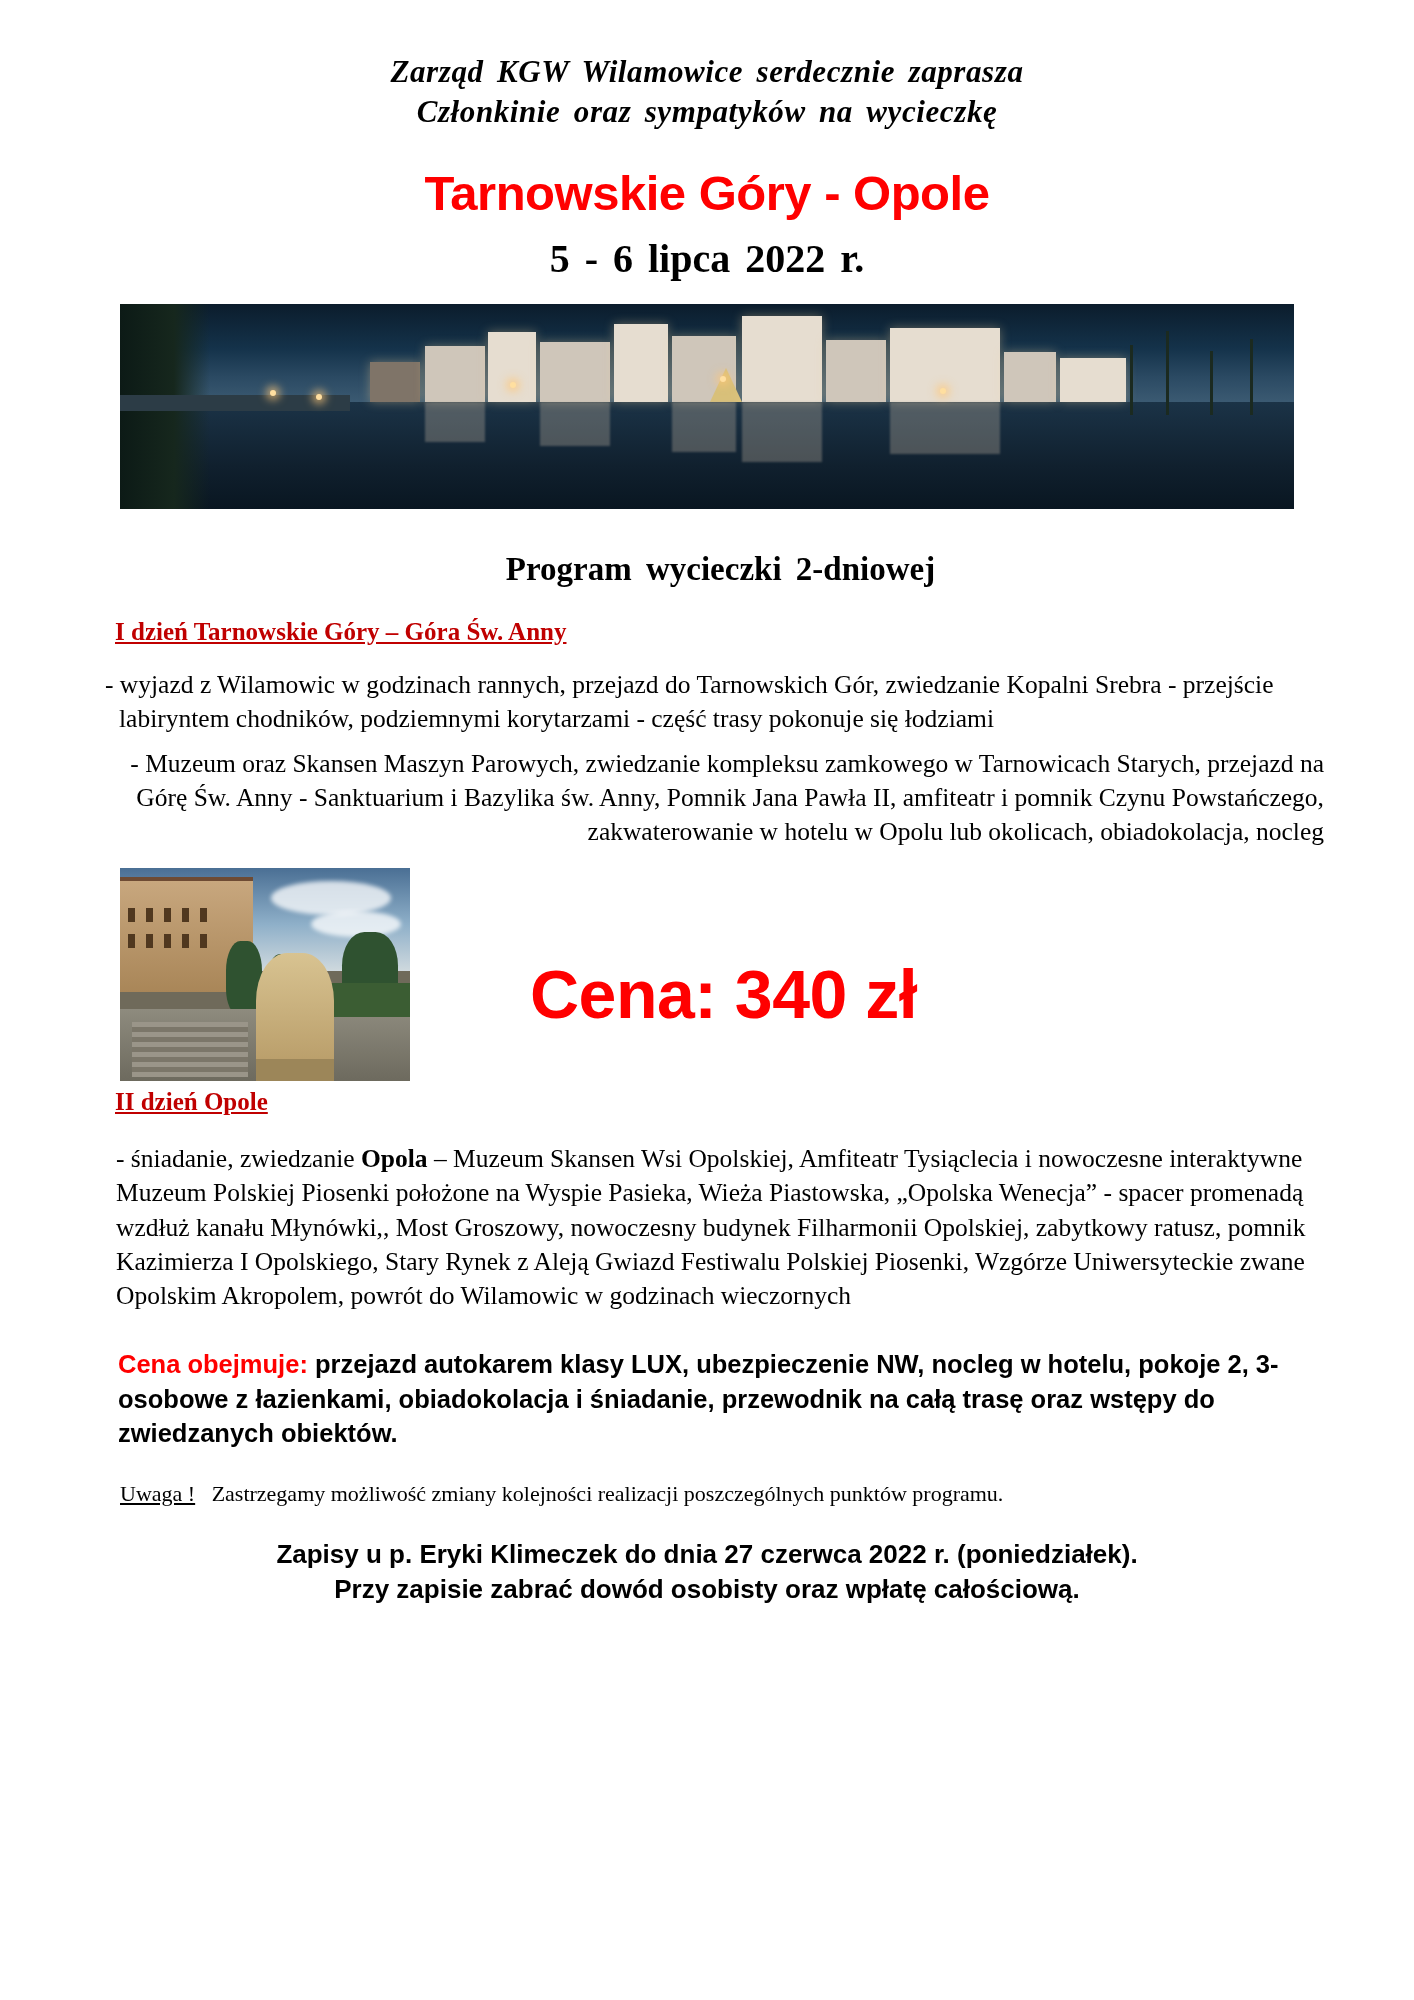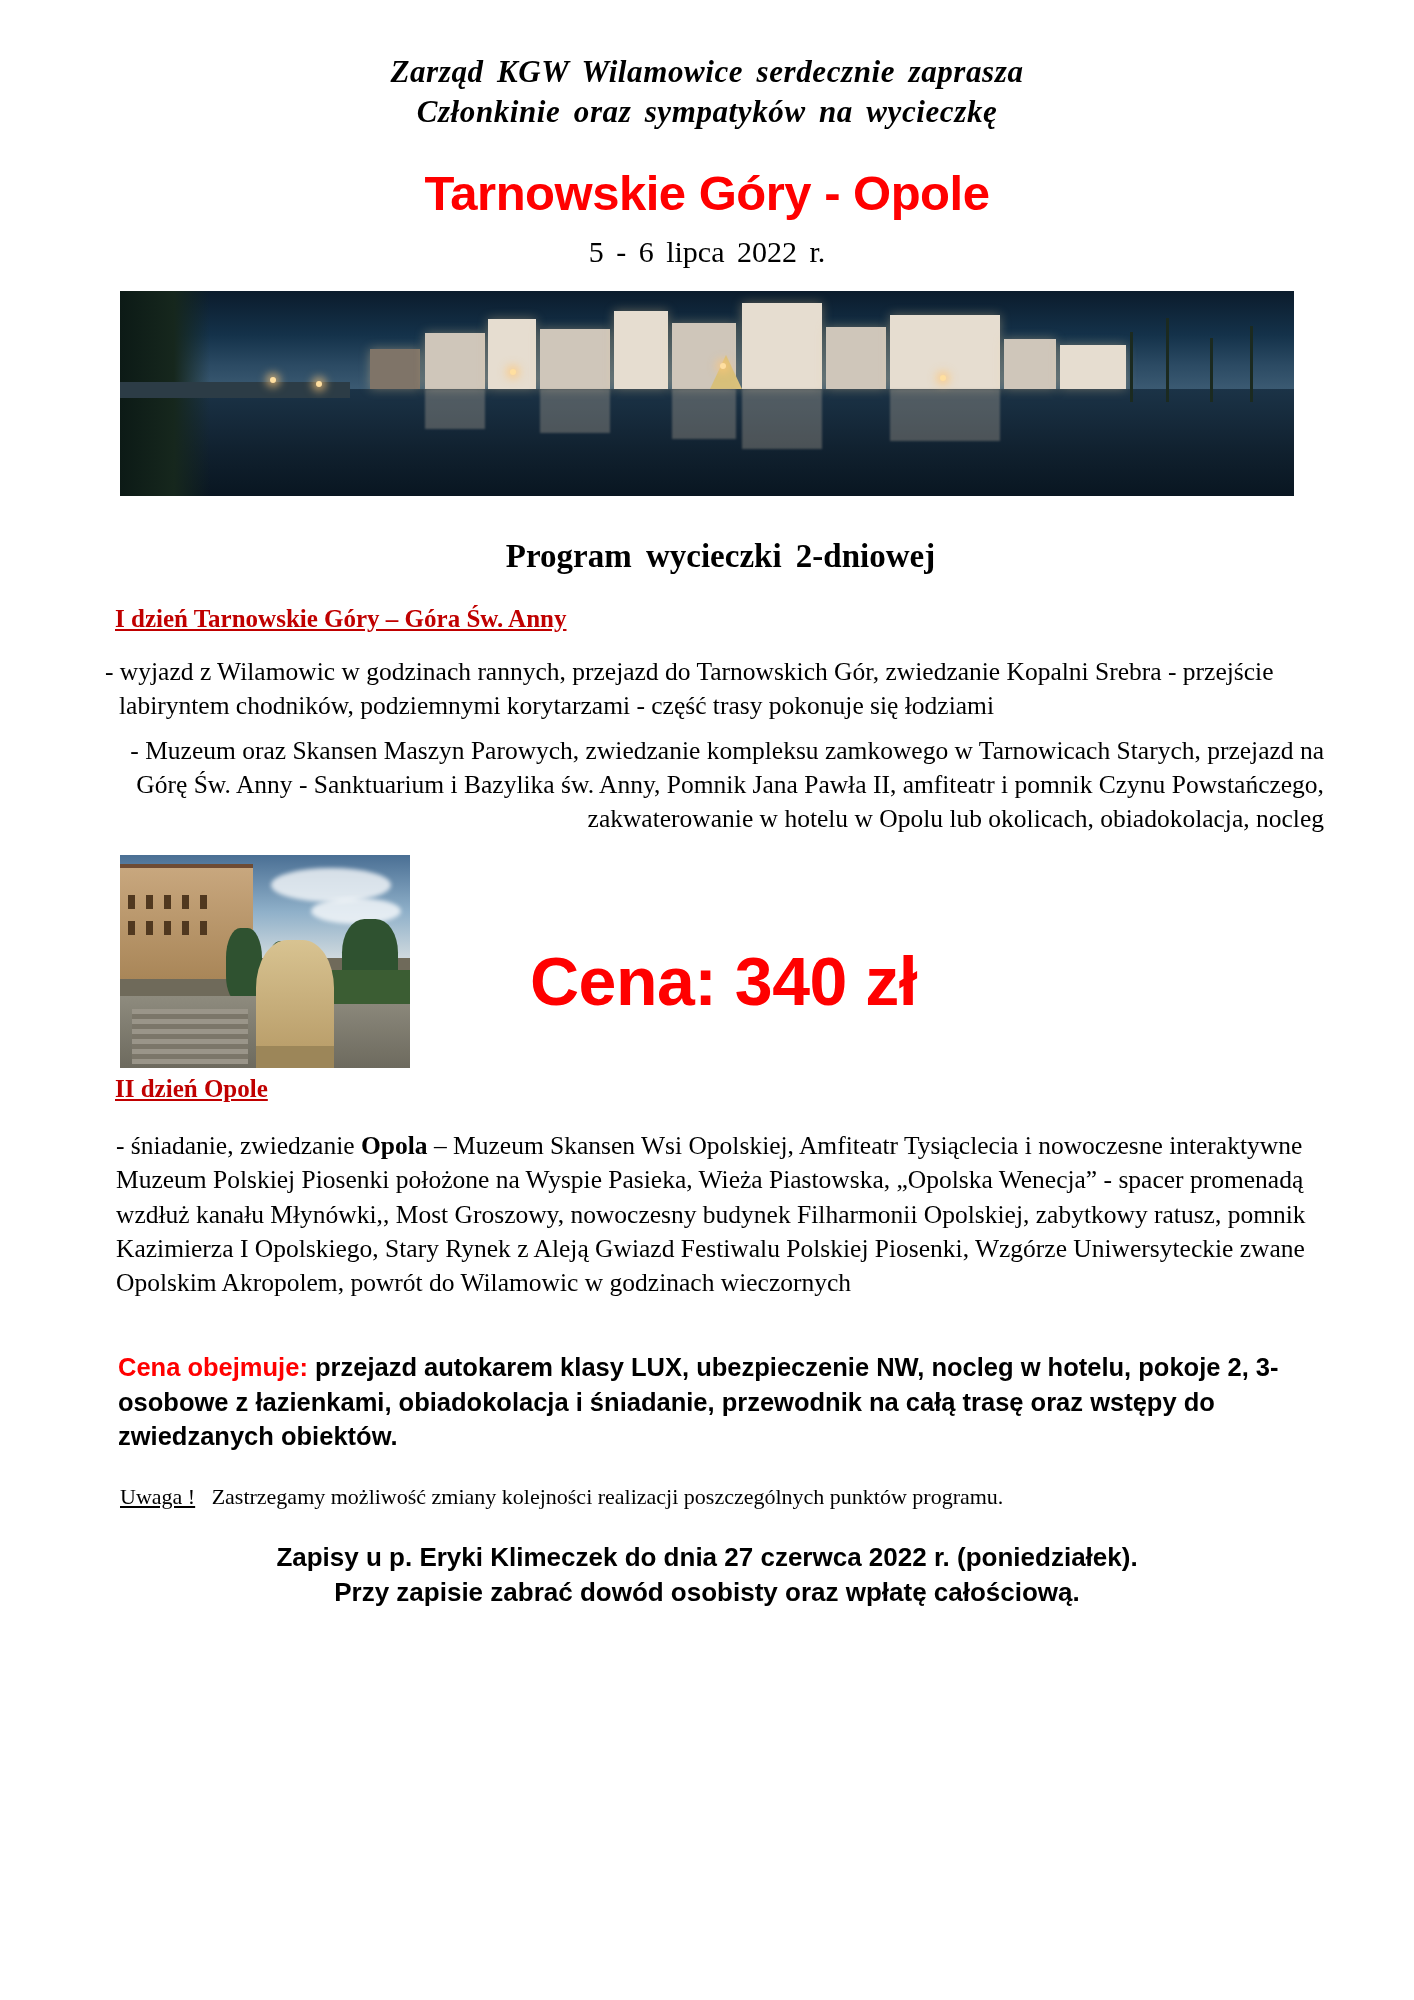--- a/index.html
+++ b/index.html
@@ -45,22 +45,22 @@
     font-weight: bold;
     font-size: 49px;
     line-height: 1.05;
     margin-top: 35px;
     letter-spacing: -0.5px;
   }
 
   .dates {
     text-align: center;
     font-family: "Liberation Serif", serif;
-    font-weight: normal;
-    font-size: 30px;
+    font-weight: bold;
+    font-size: 40px;
     margin-top: 16px;
     word-spacing: 5px;
   }
 
   
   .banner-wrap {
     margin-top: 22px;
     padding-left: 120px;
     padding-right: 120px;
   }
@@ -269,21 +269,21 @@
   .body-text2 p { margin: 6px; }
   .body-text2 b { font-weight: bold; }
 
   .includes {
     font-family: "Liberation Sans", sans-serif;
     font-weight: bold;
     font-size: 25.5px;
     line-height: 1.36;
     margin-left: 118px;
     margin-right: 70px;
-    margin-top: 50px;
+    margin-top: 34px;
   }
   .includes .red { color: #ff0000; }
 
   .note {
     font-family: "Liberation Serif", serif;
     font-size: 22px;
     margin-left: 120px;
     margin-top: 30px;
   }
   .note .u {

